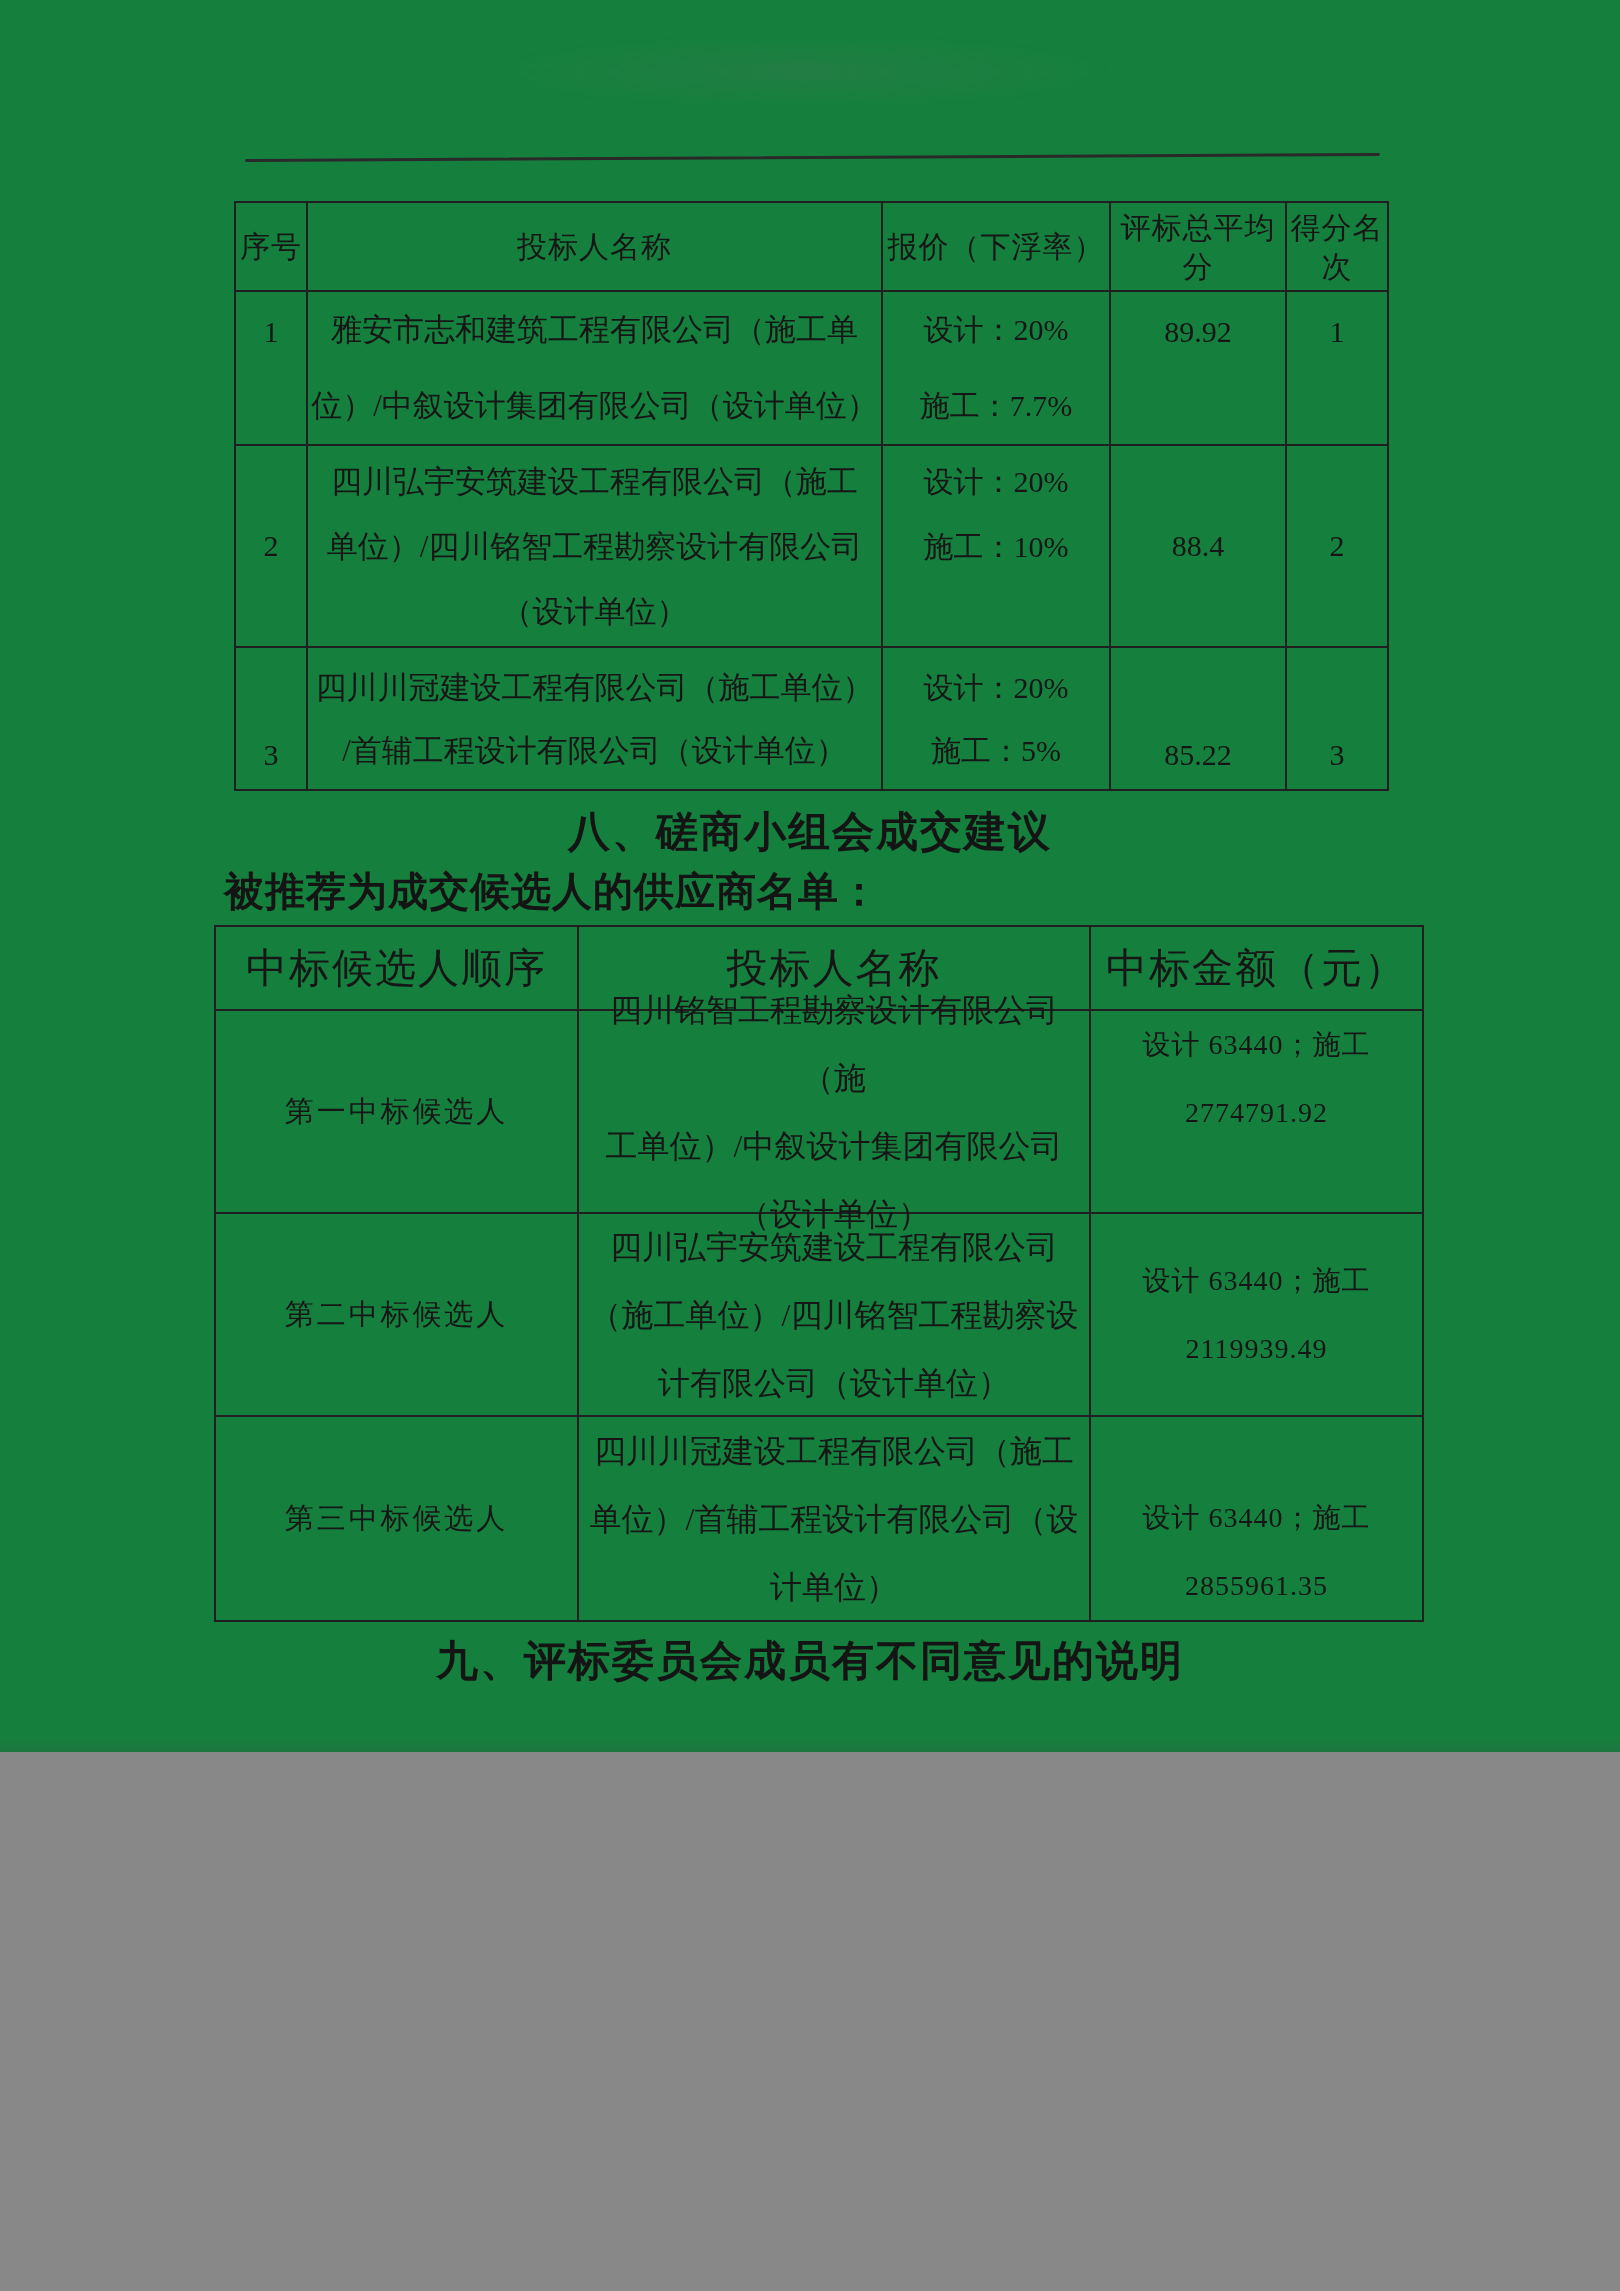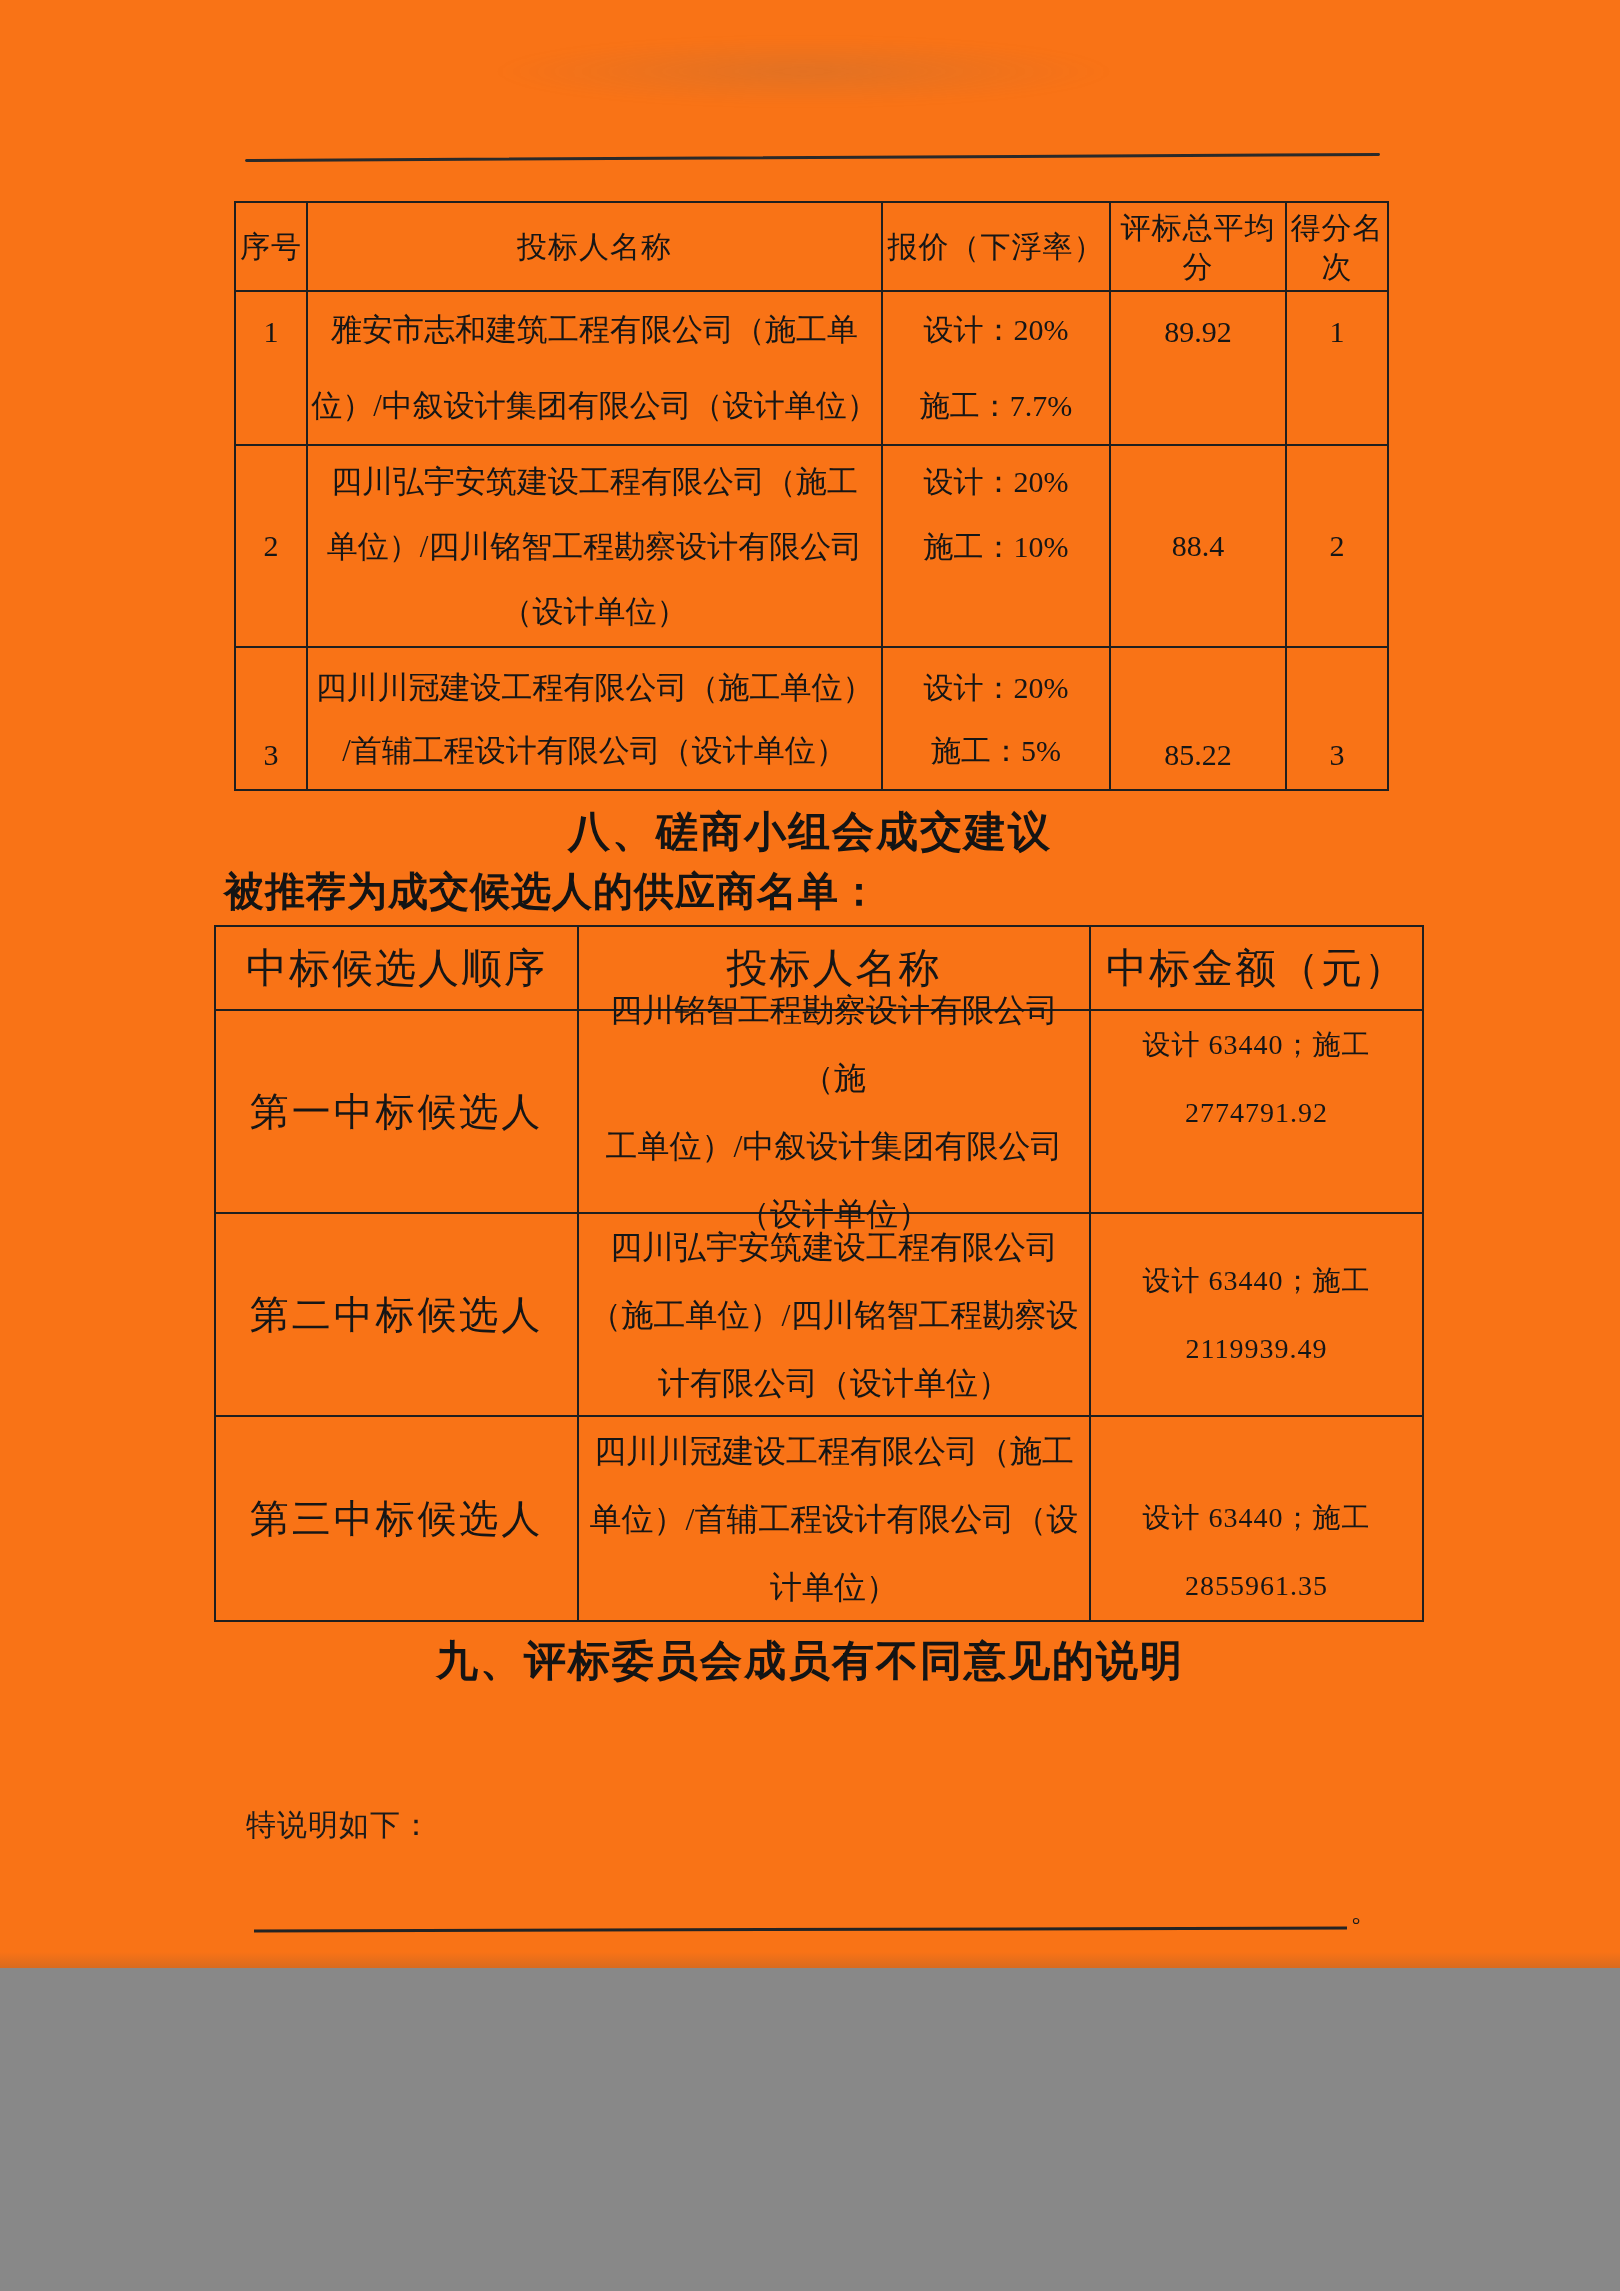--- a/index.html
+++ b/index.html
@@ -1,20 +1,20 @@
 <!DOCTYPE html>
 <html><head>
 <meta charset="utf-8">
 <style>
   html,body{margin:0;padding:0;background:#888;}
   #page{
     position:relative;
-    width:1620px;height:1968px;
+    width:1620px;height:1752px;
     margin:0 auto;
-    background:#f97316;
+    background:#15803d;
     overflow:hidden;
     font-family:"Liberation Serif","DejaVu Serif",serif;
     color:#1b1b1b;
   }
   
   .smudge{
     position:absolute;left:490px;top:37px;width:627px;height:69px;
     background:radial-gradient(ellipse at center,rgba(110,110,110,0.16),rgba(110,110,110,0) 70%);
     filter:blur(3.9px);
   }
@@ -45,21 +45,21 @@
   .r1{--lh:76px;}
   .r2{--lh:65px;}
   .r3{--lh:63px;}
   .qc2{justify-content:flex-start;padding-top:2.9px;}
   .v1{justify-content:flex-start;padding-top:22.5px;line-height:34px;font-size:31px;}
   .v2{justify-content:center;line-height:34px;font-size:31px;}
   .v3{justify-content:flex-end;padding-bottom:16.7px;line-height:34px;font-size:31px;}
   
   .t2{left:214px;top:925px;grid-template-columns:363px 512px 331px;grid-template-rows:84px 203px 203px 203px;}
   .t2 .h{font-size:41px;letter-spacing:2px;}
-  .t2 .order{font-size:39px;letter-spacing:2.9px;}
+  .t2 .order{font-size:29px;letter-spacing:2.9px;}
   .t2 .bidder{font-size:32px;line-height:68px;padding:0 3.9px;}
   .t2 .amt .ln{font-size:28px;line-height:68px;letter-spacing:1px;}
   .a1{justify-content:flex-start;}
   .a2{justify-content:center;}
   .a3{justify-content:flex-end;}
   
   .hd{
     position:absolute;left:0;width:100%;text-align:center;
     font-family:"Liberation Sans","DejaVu Sans",sans-serif;
     font-weight:700;font-size:42px;letter-spacing:2px;color:#141414;

